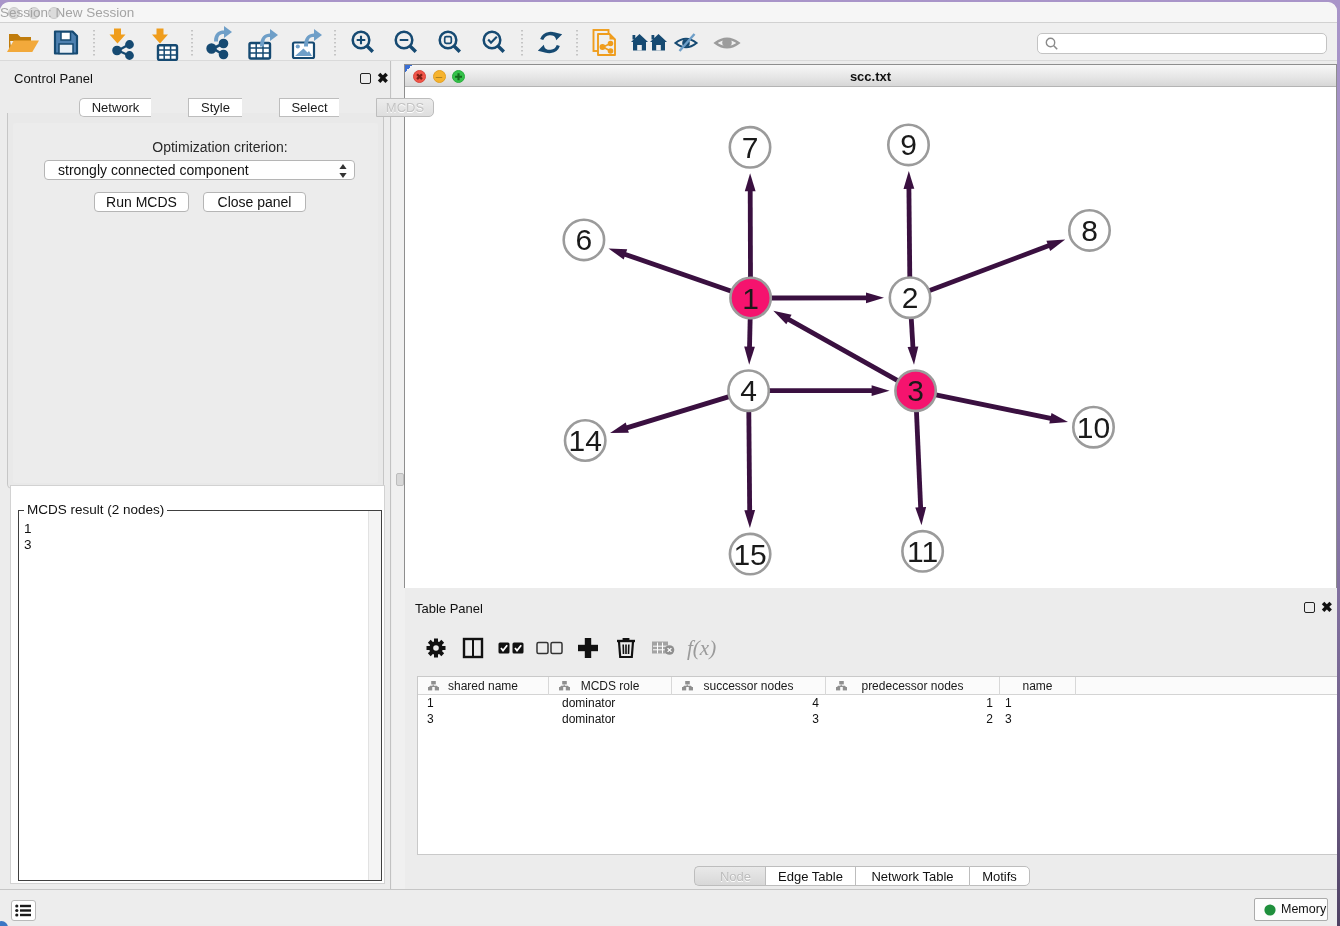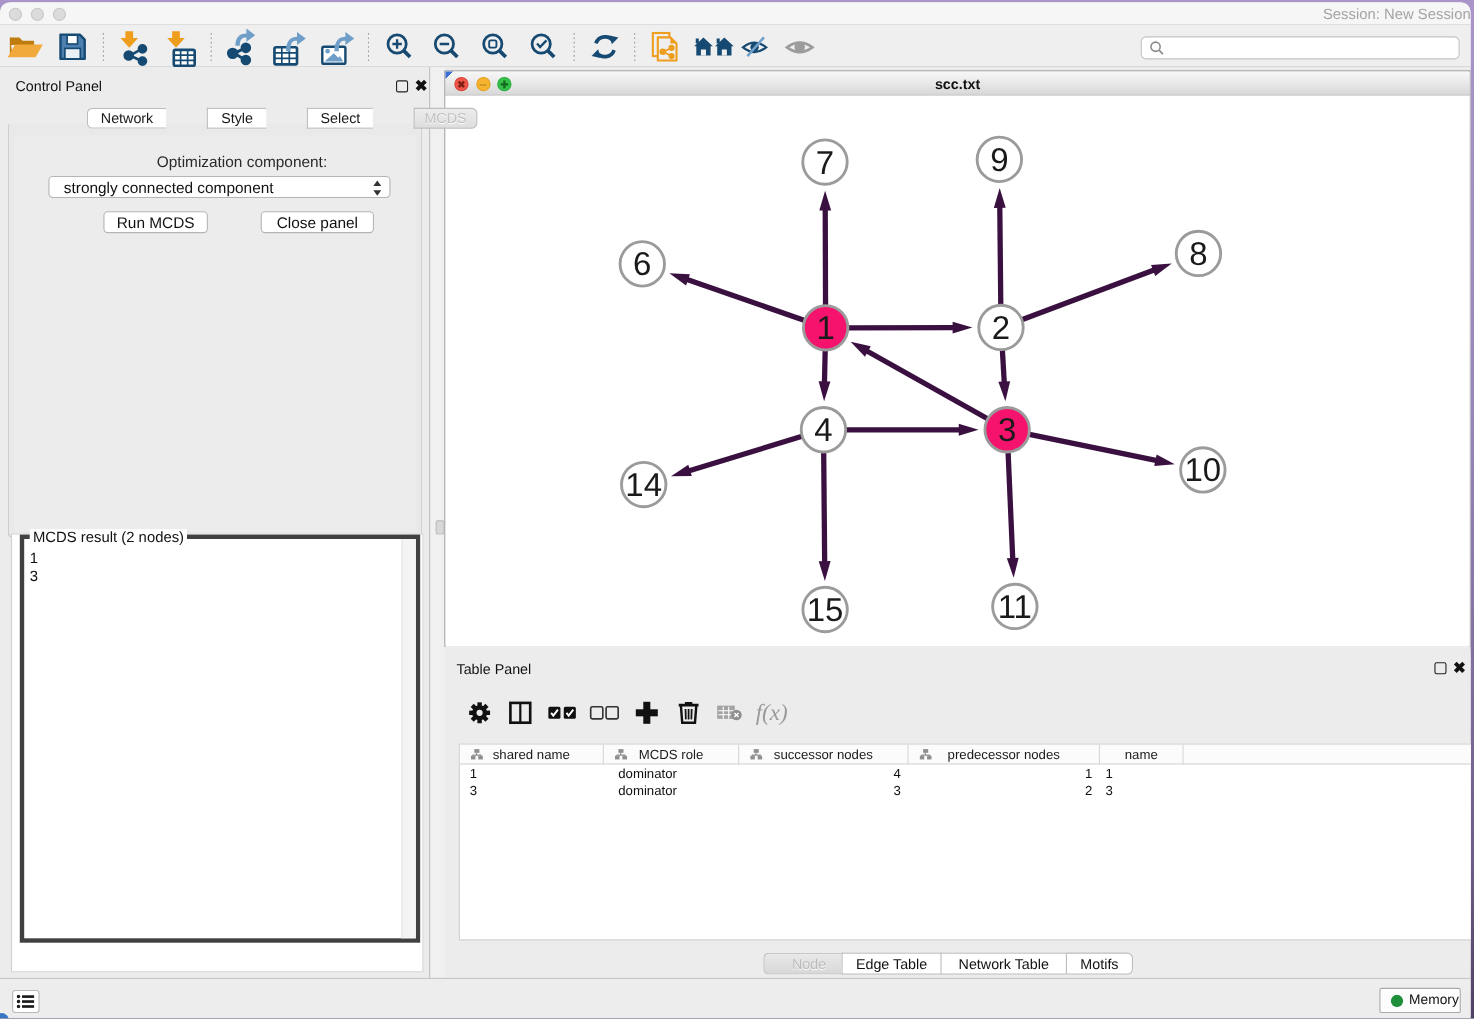--- a/index.html
+++ b/index.html
@@ -2,41 +2,41 @@
 <html><head>
 <meta charset="utf-8">
 <style>
 * { margin:0; padding:0; box-sizing:border-box; }
 html,body { width:1340px; height:926px; overflow:hidden; }
 body { font-family:"Liberation Sans", sans-serif; background:linear-gradient(180deg,#a995c9 0%,#9887bd 40%,#6d5c85 85%,#4f4163 100%); position:relative; }
 .app { position:absolute; left:0; top:2px; width:1337px; height:924px; background:#ececec; border-radius:9px 9px 0 0; overflow:hidden; }
 
 .mtitle { position:absolute; left:0; top:0; width:100%; height:21px; background:#f6f6f6; border-bottom:1px solid #d1d1d1; border-radius:9px 9px 0 0; }
 .dot { position:absolute; top:5px; width:12px; height:12px; border-radius:50%; background:#dbdbdb; border:1px solid #c9c9c9; }
-.mtitle .t { position:absolute; top:3px; left:0; width:100%; text-align:right; font-size:13.5px; color:#a4a4a4; }
+.mtitle .t { position:absolute; top:3px; left:0; width:100%; text-align:left; font-size:13.5px; color:#a4a4a4; }
 
 .toolbar { position:absolute; left:0; top:21px; width:100%; height:38px; background:#efefef; border-bottom:1px solid #dadada; }
 .search { position:absolute; left:1037px; top:10px; width:290px; height:21px; background:#fff; border:1px solid #c3c3c3; border-radius:5px; }
 
 .cpanel { position:absolute; left:0; top:59px; width:391px; height:828px; background:#ececec; border-right:1px solid #c2c2c2;padding-left:25px; }
 .phead { position:absolute; left:14px; top:10px; font-size:13px; color:#111; }
 .pfloat { position:absolute; width:11px; height:11px; border:1.5px solid #222; border-radius:2px; top:12px; }
 .pclose { position:absolute; top:9px; font-size:14px; font-weight:bold; color:#111; }
 .tabs { position:absolute; top:37px; height:19px; z-index:2; display:flex; font-size:13px; color:#1a1a1a;gap:37px; }
 .tab { background:#fff; border:1px solid #bdbdbd; border-right:none; padding:0; text-align:center; line-height:18px; }
 .tab.first { border-radius:5px 0 0 5px; }
 .tab.last { border-radius:0 5px 5px 0; border-right:1px solid #bdbdbd; }
 .tab.dis { background:linear-gradient(#ececec,#dedede); color:#c2c2c2; text-shadow:0 1px 0 #fff; }
 .tcontent { position:absolute; left:7px; top:52px; width:377px; height:376px; background:#e9e9e9; border:1px solid #c6c6c6; border-radius:0 0 5px 5px; border-top:none; }
 .tcontent .inner { position:absolute; left:5px; top:10px; right:5px; bottom:5px; background:#ececec; border-radius:3px; }
 .optlab { position:absolute; top:78px; width:100%; text-align:center; font-size:14px; color:#2a2a2a; }
 .combo { position:absolute; left:44px; top:99px; width:311px; height:20px; background:#fff; border:1px solid #b5b5b5; border-radius:4px; font-size:14px; color:#111; line-height:18px; padding-left:13px; }
 .btn { position:absolute; top:131px; height:20px; background:#fff; border:1px solid #b5b5b5; border-radius:4px; font-size:14px; color:#111; text-align:center; line-height:18px; }
 .resultcard { position:absolute; left:10px; top:424px; width:375px; height:399px; background:#fff; border:1px solid #d2d2d2; }
-.fieldset { position:absolute; left:7px; top:0; width:364px; height:371px; border:4px solid #404040; }
+.fieldset { position:absolute; left:7px; top:24px; width:364px; height:371px; border:1px solid #404040; }
 .fieldset .leg { position:absolute; left:5px; top:-9px; background:#fff; padding:0 3px; font-size:13.5px; color:#111; }
 .fieldset .txt { position:absolute; left:5px; top:10px; font-size:13.5px; color:#111; line-height:16px; }
 .fieldset .sb { position:absolute; right:0px; top:0px; width:13px; height:100%; background:#f4f4f4; border-left:1px solid #e2e2e2; }
 
 .gutter { position:absolute; left:392px; top:59px; width:13px; height:828px; background:#f0f0f0; }
 
 .nwin { position:absolute; left:404px; top:62px; width:933px; height:524px; border:1px solid #8e8e8e; background:#fff; }
 .ntbar { position:absolute; left:0; top:0; width:100%; height:22px; background:linear-gradient(#f8f8f8,#e2e2e2 70%,#d7d7d7); border-bottom:1px solid #b4b4b4; }
 .ntbar .t { position:absolute; width:100%; text-align:center; top:4px; font-size:13px; font-weight:bold; color:#111; }
 .tl { position:absolute; top:4.5px; width:13px; height:13px; border-radius:50%; text-align:center; font-size:9px; font-weight:bold; line-height:12px; }
@@ -205,29 +205,29 @@
     <div class="pclose" style="left:377px;">✖</div>
     <div class="tabs" style="left:79px;">
       <div class="tab first" style="width:72px;">Network</div>
       <div class="tab" style="width:54px;">Style</div>
       <div class="tab" style="width:60px;">Select</div>
       <div class="tab last dis" style="width:58px;">MCDS</div>
     </div>
     <div class="tcontent">
         <div class="inner"></div>
       </div>
-    <div class="optlab">Optimization component:</div>
+    <div class="optlab">Optimization criterion:</div>
     <div class="combo">strongly connected component
       <svg width="10" height="16" style="position:absolute;right:6px;top:2px;" viewBox="0 0 10 16">
           <path d="M5 1 L8.6 6 H1.4 Z" fill="#333"></path>
           <path d="M5 15 L8.6 10 H1.4 Z" fill="#333"></path>
         </svg>
     </div>
     <div class="btn" style="left:94px; width:95px;">Run MCDS</div>
-    <div class="btn" style="left:203px; width:103px;margin-left:34px;">Close panel</div>
+    <div class="btn" style="left:203px; width:103px;">Close panel</div>
     <div class="resultcard">
       <div class="fieldset">
         <div class="leg">MCDS result (2 nodes)</div>
         <div class="txt">1<br>3</div>
         <div class="sb"></div>
       </div>
     </div>
   </div>
   <div class="gutter"></div>
     <div style="position:absolute;left:396px;top:471px;width:8px;height:13px;background:#d8d8d8;border:1px solid #bdbdbd;border-radius:2px;"></div>

